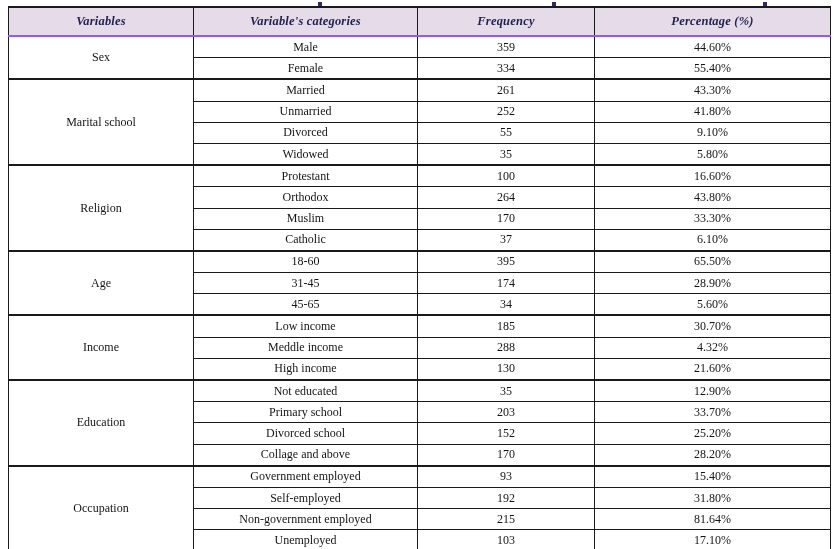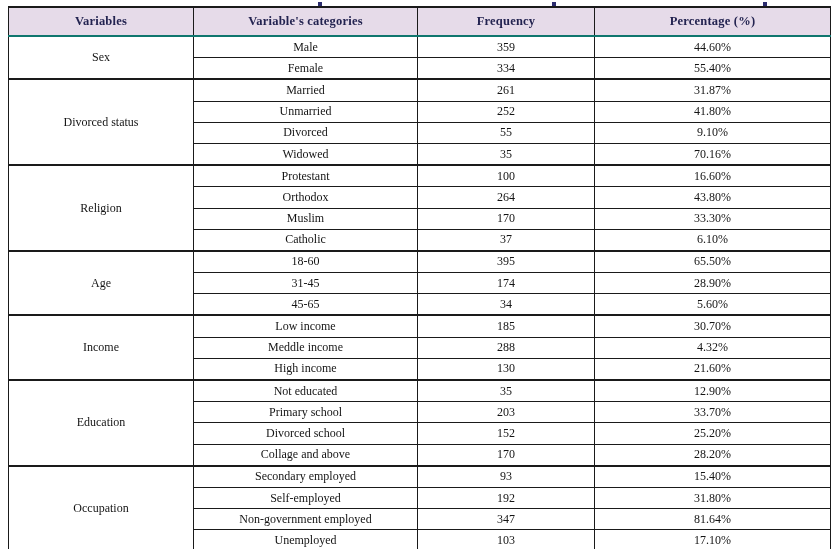--- a/index.html
+++ b/index.html
@@ -49,21 +49,21 @@
     white-space: nowrap;
   }
   thead th {
     background: #e6dbe9;
     color: #232350;
     font-weight: bold;
     font-size: 12.5px;
     height: 27px;
     letter-spacing: 0.2px;
   }
-  thead { border-bottom: 2px solid #0f766e; }
+  thead { border-bottom: 2px solid #8b5cf6; font-style: italic; }
   tbody.group { border-top: 2px solid #1a1a1a; }
   tbody.group:first-of-type { border-top: none; }
   td {
     font-size: 12px;
     color: #141414;
     height: 20.2px;
   }
   td.var { font-size: 12px; color: #141414; }
 </style>
 </head>
@@ -100,39 +100,39 @@
     </tr>
     <tr>
       <td>Female</td>
       <td>334</td>
       <td>55.40%</td>
     </tr>
   </tbody>
 
   <tbody class="group">
     <tr>
-      <td class="var" rowspan="4">Divorced status</td>
+      <td class="var" rowspan="4">Marital school</td>
       <td>Married</td>
       <td>261</td>
-      <td>31.87%</td>
+      <td>43.30%</td>
     </tr>
     <tr>
       <td>Unmarried</td>
       <td>252</td>
       <td>41.80%</td>
     </tr>
     <tr>
       <td>Divorced</td>
       <td>55</td>
       <td>9.10%</td>
     </tr>
     <tr>
       <td>Widowed</td>
       <td>35</td>
-      <td>70.16%</td>
+      <td>5.80%</td>
     </tr>
   </tbody>
 
   <tbody class="group">
     <tr>
       <td class="var" rowspan="4">Religion</td>
       <td>Protestant</td>
       <td>100</td>
       <td>16.60%</td>
     </tr>
@@ -211,32 +211,32 @@
     <tr>
       <td>Collage and above</td>
       <td>170</td>
       <td>28.20%</td>
     </tr>
   </tbody>
 
   <tbody class="group">
     <tr>
       <td class="var" rowspan="4">Occupation</td>
-      <td>Secondary employed</td>
+      <td>Government employed</td>
       <td>93</td>
       <td>15.40%</td>
     </tr>
     <tr>
       <td>Self-employed</td>
       <td>192</td>
       <td>31.80%</td>
     </tr>
     <tr>
       <td>Non-government employed</td>
-      <td>347</td>
+      <td>215</td>
       <td>81.64%</td>
     </tr>
     <tr>
       <td>Unemployed</td>
       <td>103</td>
       <td>17.10%</td>
     </tr>
   </tbody>
 </table>
 

